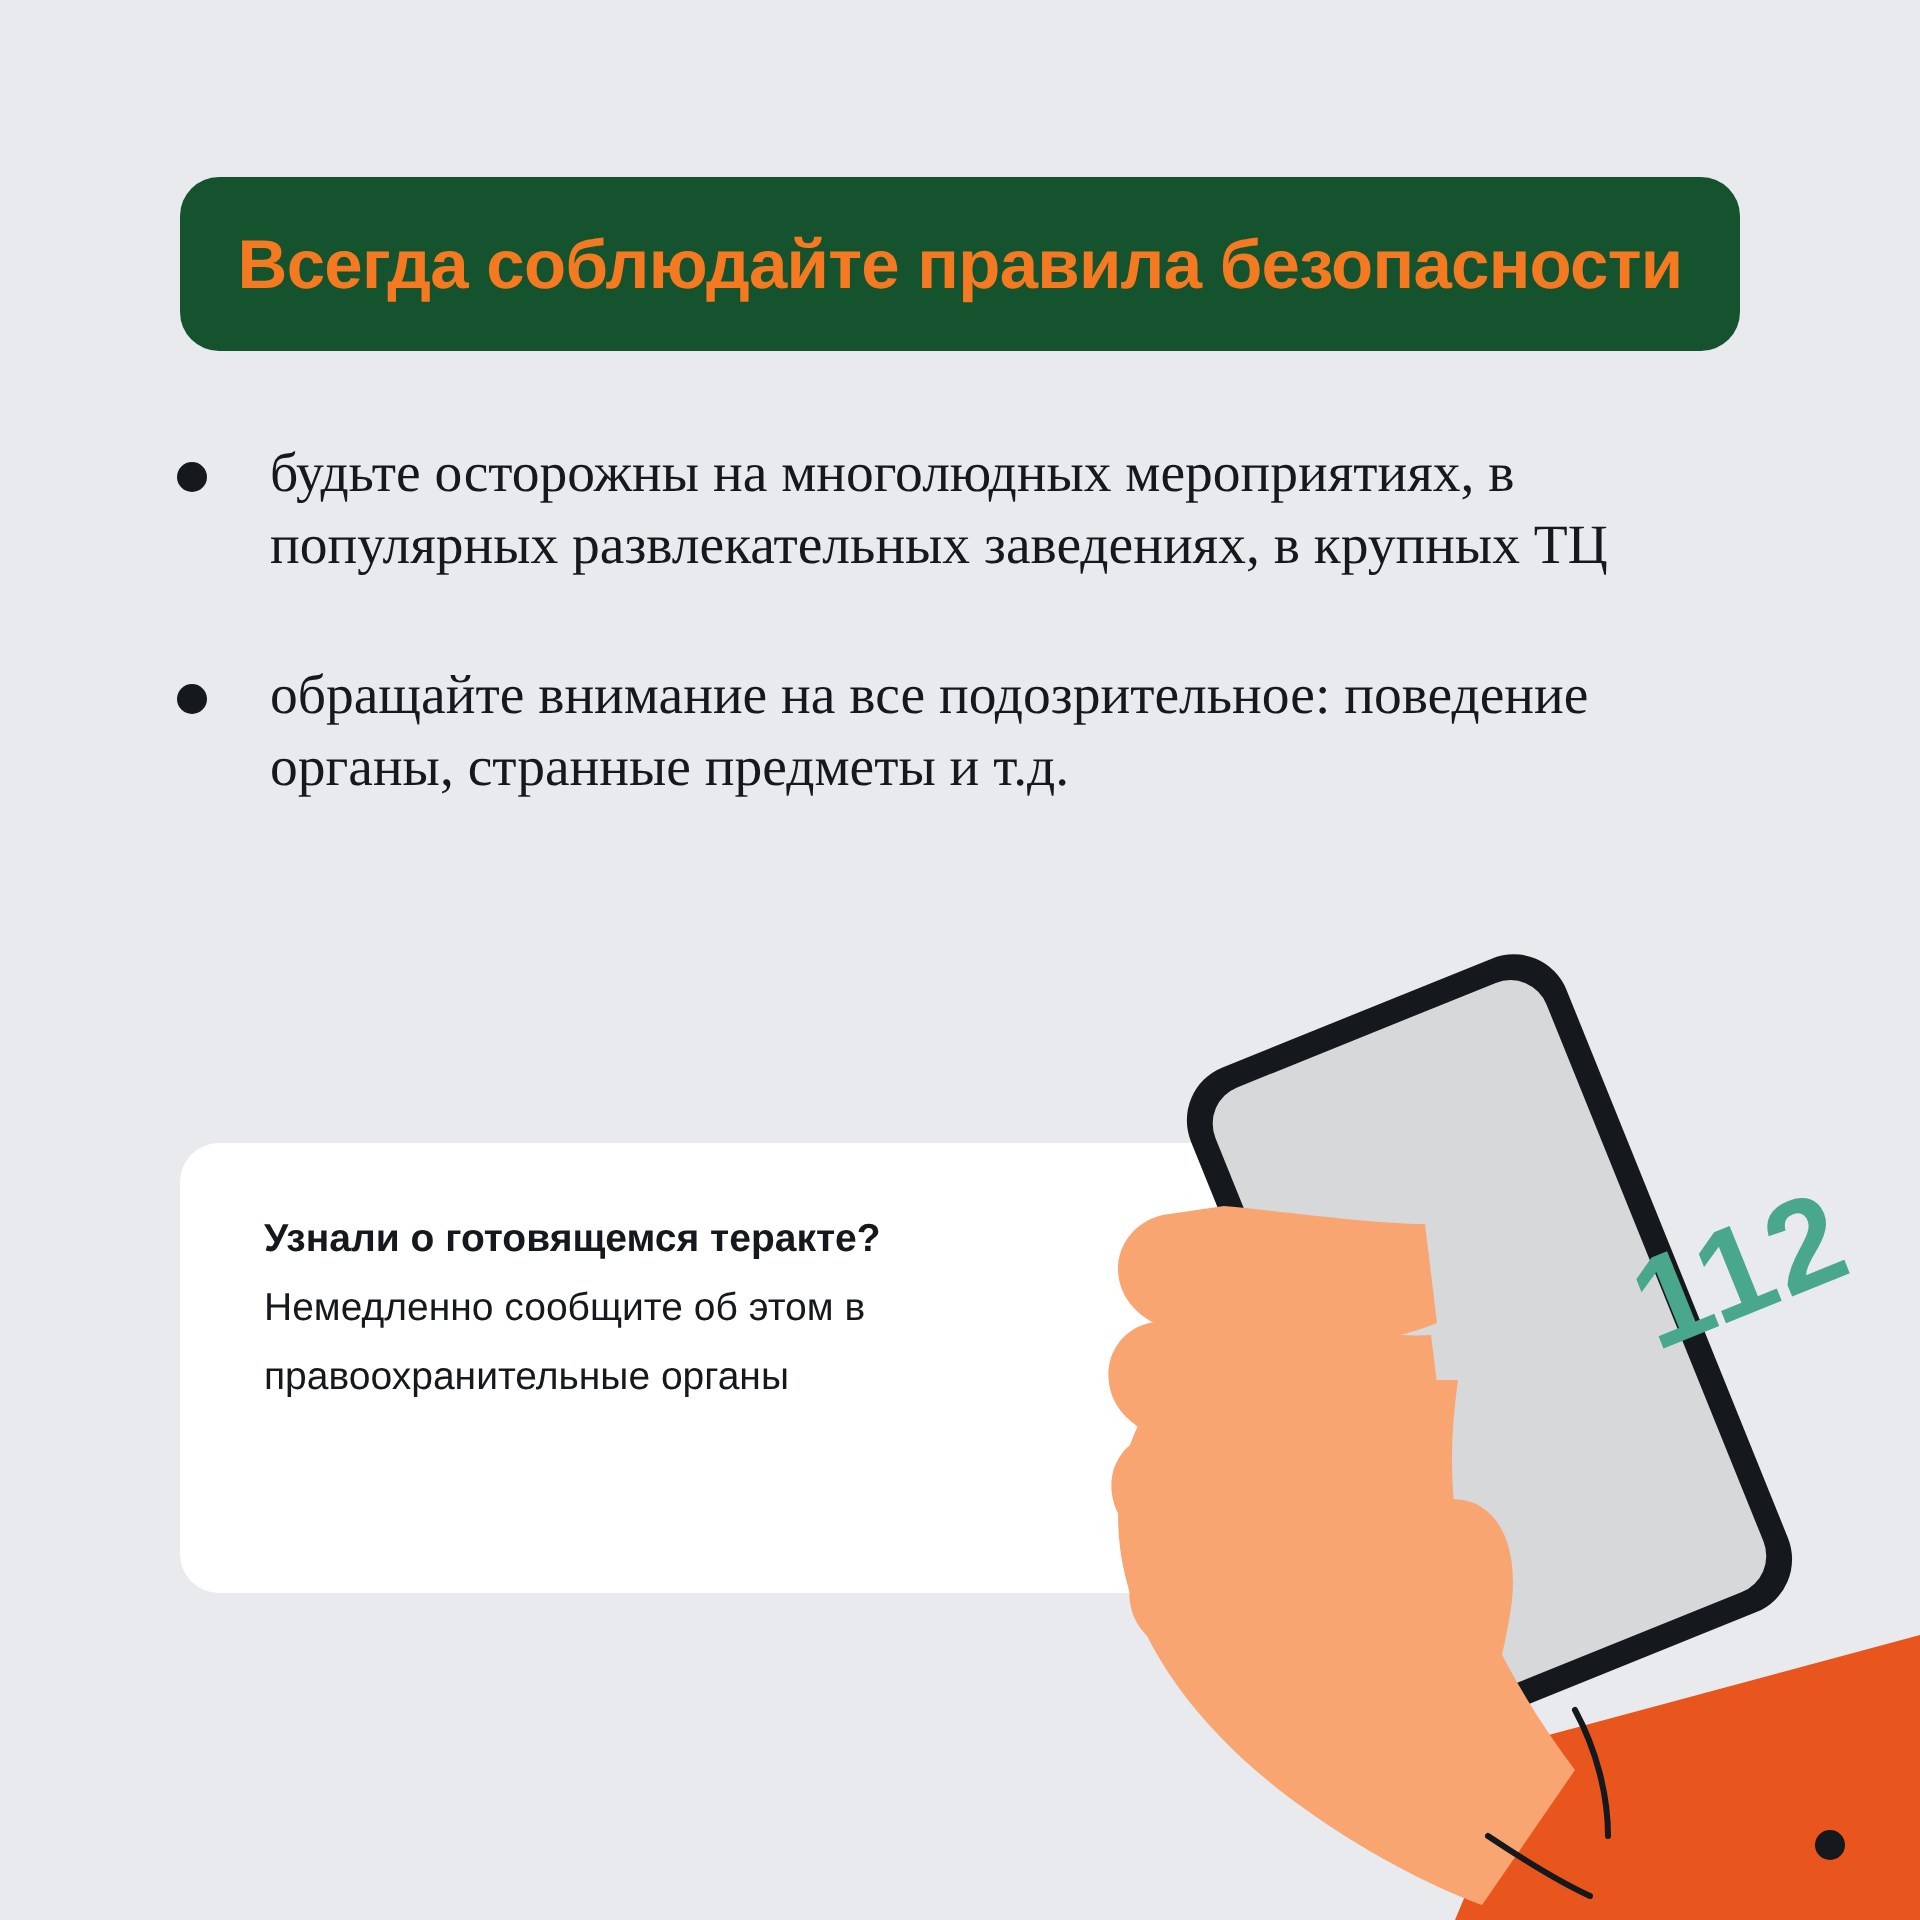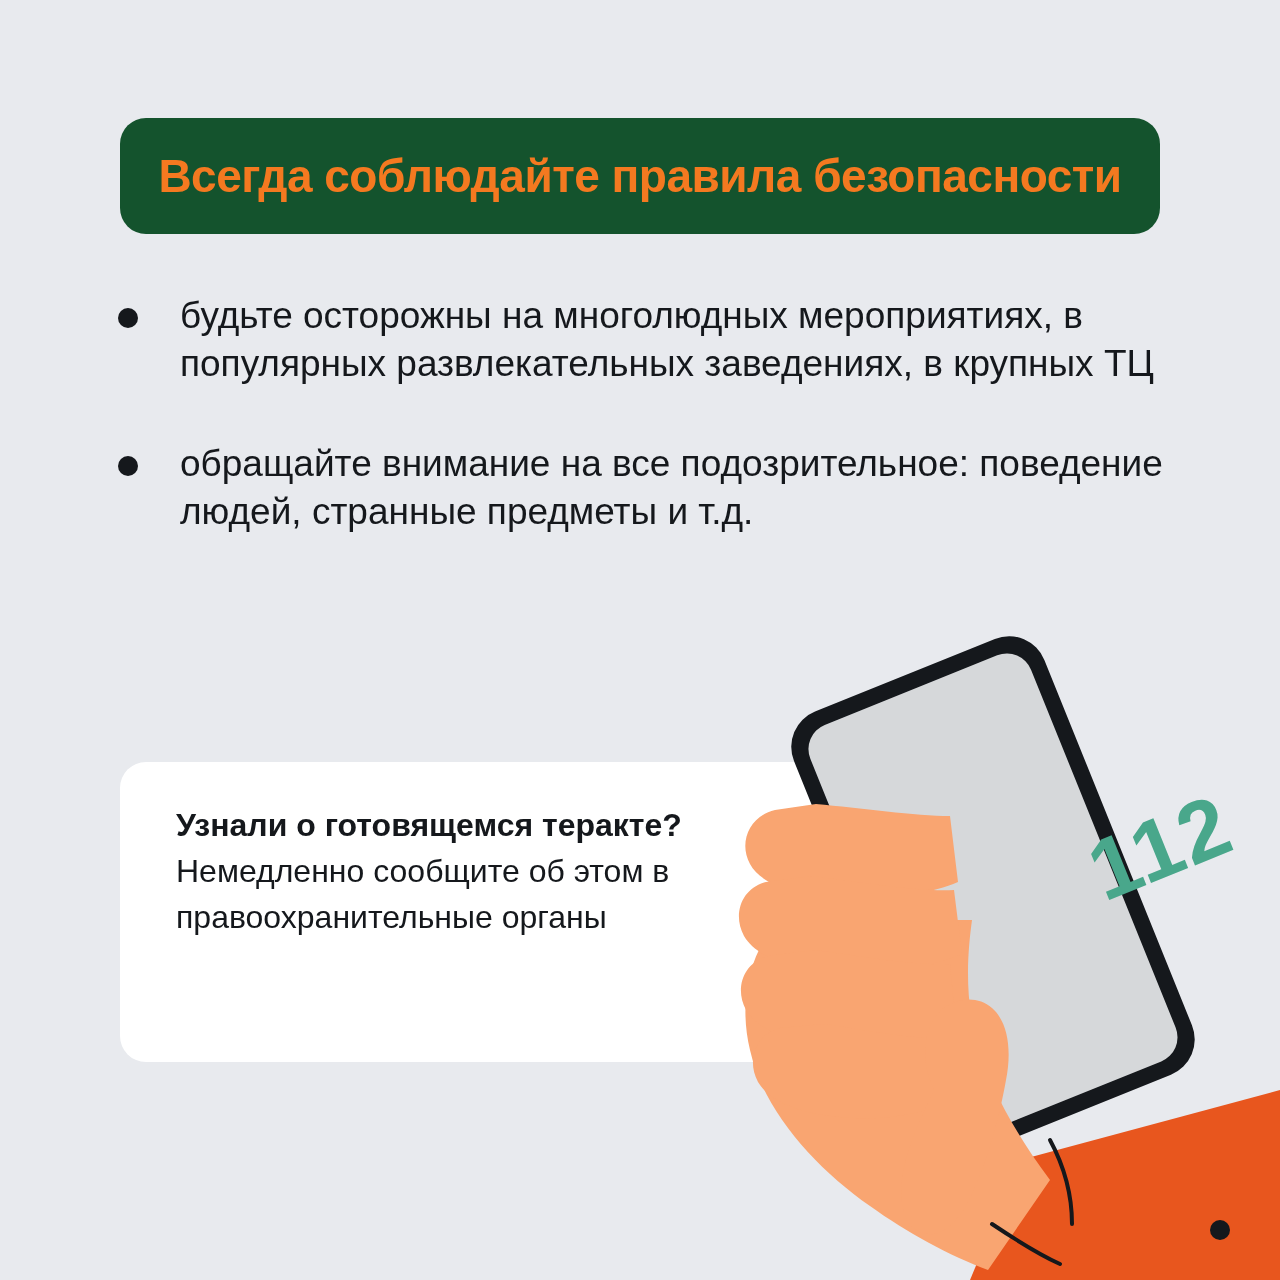--- a/index.html
+++ b/index.html
@@ -49,20 +49,21 @@
   .bullets {
     position: absolute;
     left: 118px;
     top: 292px;
     width: 1070px;
   }
   .bullet-row {
     display: flex;
     align-items: flex-start;
     margin-bottom: 52px;
+    font-family: Liberation Serif, serif;
   }
   .bullet-dot {
     width: 20px;
     height: 20px;
     border-radius: 50%;
     background: #15181c;
     flex: 0 0 auto;
     margin-top: 16px;
   }
   .bullet-text {
@@ -83,21 +84,21 @@
     height: 300px;
     background: #ffffff;
     border-radius: 26px;
   }
   .info-text {
     position: absolute;
     left: 56px;
     top: 40px;
     width: 560px;
     color: #15181c;
-    font-size: 32px;
+    font-size: 26px;
     line-height: 46px;
   }
   .info-text b {
     font-weight: bold;
   }
 
   
   .watermark {
     position: absolute;
     left: 120px;
@@ -140,21 +141,21 @@
     <div class="title-text">Всегда соблюдайте правила безопасности</div>
   </div>
 
   <div class="bullets">
     <div class="bullet-row">
       <div class="bullet-dot"></div>
       <div class="bullet-text">будьте осторожны на многолюдных мероприятиях, в популярных развлекательных заведениях, в крупных ТЦ</div>
     </div>
     <div class="bullet-row">
       <div class="bullet-dot"></div>
-      <div class="bullet-text">обращайте внимание на все подозрительное: поведение людей, странные предметы и т.д.</div>
+      <div class="bullet-text">обращайте внимание на все подозрительное: поведение органы, странные предметы и т.д.</div>
     </div>
   </div>
 
   <div class="info-card">
     <div class="info-text">
       <b>Узнали о готовящемся теракте?</b><span> Немедленно сообщите об этом в правоохранительные органы</span>
     </div>
   </div>
 
 

